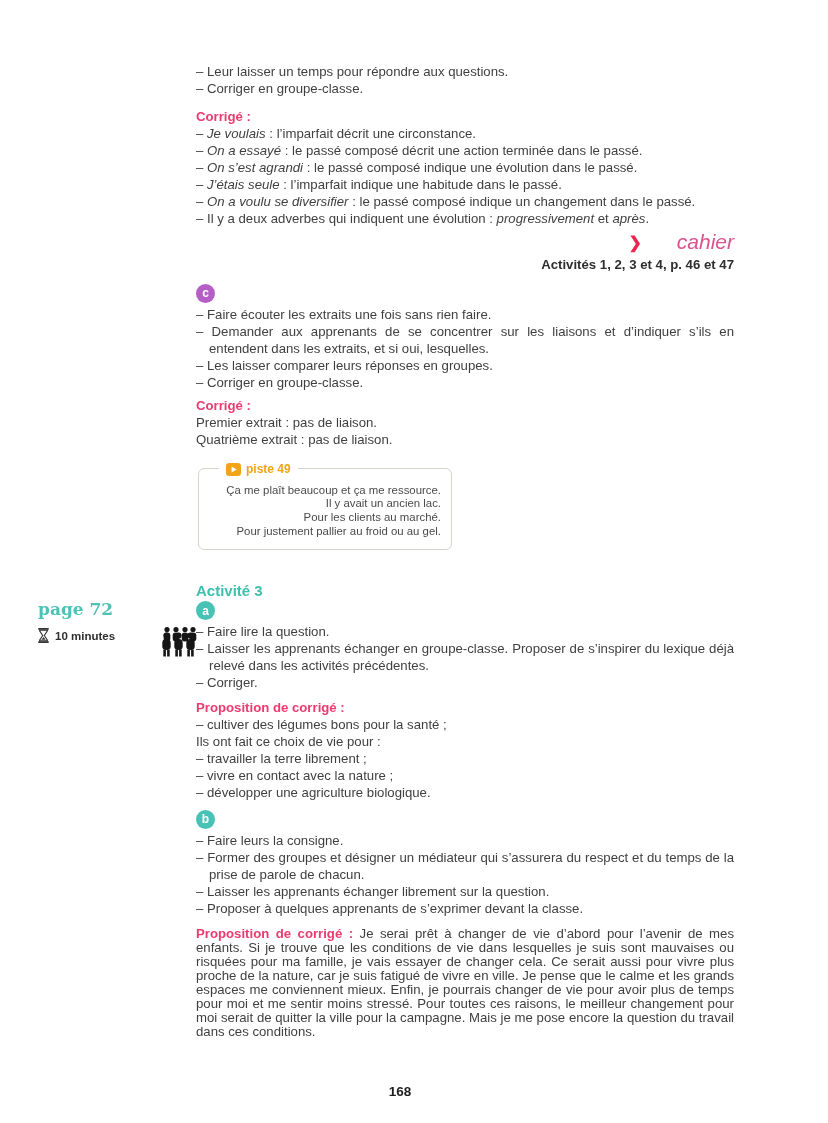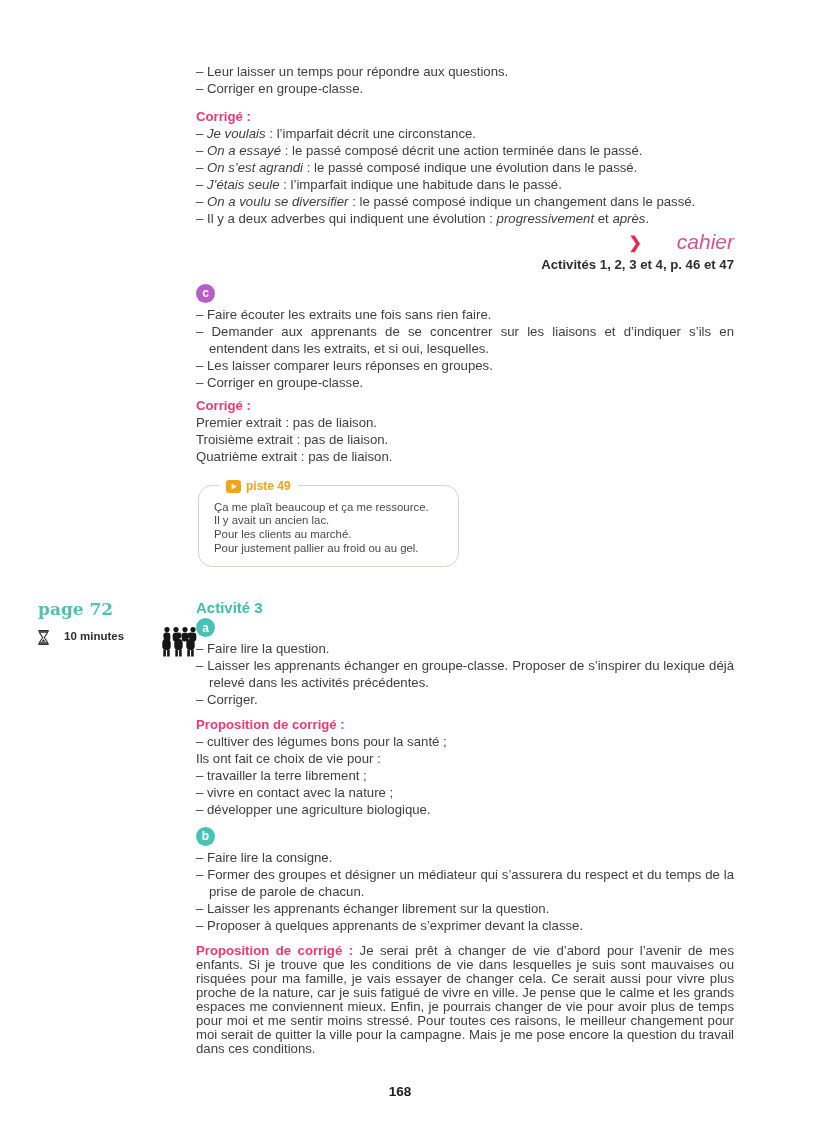--- a/index.html
+++ b/index.html
@@ -12,29 +12,29 @@
   .prop-head{margin-top:8px;}
   .cahier-row{text-align:right;margin-top:2px;line-height:26px;white-space:nowrap;}
   .cahier-arrow{color:#e8294f;font-weight:bold;font-size:16px;margin-right:7px;vertical-align:1px;}
   .cahier-script{font-family:Liberation Sans, sans-serif;font-style:italic;color:#d8548e;font-size:21px;margin-left:28px;}
   .activities-ref{text-align:right;font-weight:bold;color:#2e2e2e;margin-top:-2px;}
   .badge-row{margin:10px 0 3px;line-height:19px;}
   .badge{display:inline-flex;align-items:center;justify-content:center;width:19px;height:19px;
          border-radius:50%;color:#fff;font-weight:bold;font-size:12px;line-height:1;}
   .badge.purple{background:#b55ec5;}
   .badge.teal{background:#47c2b4;}
-  .transcript{position:relative;width:234px;border:1.5px solid #d7d3cd;border-radius:14px;
-              margin:20px 0 0 2px;padding:15px 10px 10px 15px;}
+  .transcript{position:relative;width:234px;border:1.5px solid #d7d3cd;border-radius:6px;
+              margin:20px 0 0 2px;padding:15px 10px 10px 8px;text-align:right;}
   .transcript-label{position:absolute;top:-8px;left:20px;background:#fff;padding:0 7px;
                     display:inline-flex;align-items:center;gap:5px;color:#f2a318;font-weight:bold;font-size:12px;}
   .tline{font-size:11.4px;line-height:13.8px;color:#4a4a4a;}
   .act-title{color:#3fbfae;font-weight:bold;font-size:15px;margin:32px 0 2px;}
   .sidebar{position:absolute;left:38px;top:601px;}
   .page-ref{font-family:"DejaVu Serif",serif;font-weight:bold;color:#4fc2b6;font-size:17px;}
-  .duration{display:flex;align-items:flex-end;gap:15px;margin-top:10px;font-weight:bold;font-size:11.5px;color:#2f2f2f;}
+  .duration{display:flex;align-items:flex-start;gap:6px;margin-top:10px;font-weight:bold;font-size:11.5px;color:#2f2f2f;}
   .people{position:absolute;left:160px;top:626px;}
   .final{margin-top:10px;text-align:justify;line-height:14px;}
   .pink-b{color:#ed3a70;font-weight:bold;}
   .it{font-style:italic;}
   .liaison{color:#e0457b;letter-spacing:-0.5px;}
   .folio{position:absolute;top:1083px;left:0;width:800px;text-align:center;font-weight:bold;color:#1d1d1d;font-size:13.5px;}
 </style>
 </head>
 <body>
 
@@ -75,21 +75,20 @@
         <p class="bullet">– Demander aux apprenants de se concentrer sur les liaisons et d’indiquer s’ils en entendent dans les extraits, et si oui, lesquelles.</p>
         <p class="bullet">– Les laisser comparer leurs réponses en groupes.</p>
         <p class="bullet">– Corriger en groupe-classe.</p>
       </div>
 
     <section>
       <p class="corrige-head" style="margin-top:6px;">Corrigé :</p>
       <div>
 
       <p>Premier extrait : pas de liaison.</p>
-          <p>Troisième extrait : pas de liaison.</p>
           <p>Quatrième extrait : pas de liaison.</p>
         </div>
     </section>
 
     <div class="transcript">
       <span class="transcript-label">
         <svg width="15" height="13" viewBox="0 0 15 13">
             <rect width="15" height="13" rx="3.2" fill="#f2a318"></rect>
             <path d="M5.6 3.4 L10.6 6.5 L5.6 9.6 Z" fill="#fff"></path>
           </svg>
@@ -126,21 +125,21 @@
           <p>– vivre en contact avec la nature ;</p>
           <p>– développer une agriculture biologique.</p>
         </div>
     </section>
 
     <div class="badge-row" style="margin-top:8px;">
       <span class="badge teal">b</span>
     </div>
     <div>
 
-    <p class="bullet">– Faire lire la consigne.</p>
+    <p class="bullet">– Faire leurs la consigne.</p>
         <p class="bullet">– Former des groupes et désigner un médiateur qui s’assurera du respect et du temps de la prise de parole de chacun.</p>
         <p class="bullet">– Laisser les apprenants échanger librement sur la question.</p>
         <p class="bullet">– Proposer à quelques apprenants de s’exprimer devant la classe.</p>
       </div>
 
     <p class="final"><span class="pink-b">Proposition de corrigé : </span>Je serai prêt à changer de vie d’abord pour l’avenir de mes enfants. Si je trouve que les conditions de vie dans lesquelles je suis sont mauvaises ou risquées pour ma famille, je vais essayer de changer cela. Ce serait aussi pour vivre plus proche de la nature, car je suis fatigué de vivre en ville. Je pense que le calme et les grands espaces me conviennent mieux. Enfin, je pourrais changer de vie pour avoir plus de temps pour moi et me sentir moins stressé. Pour toutes ces raisons, le meilleur changement pour moi serait de quitter la ville pour la campagne. Mais je me pose encore la question du travail dans ces conditions.</p>
   </div>
 
   <aside class="sidebar">
     <div class="page-ref">page 72</div>

